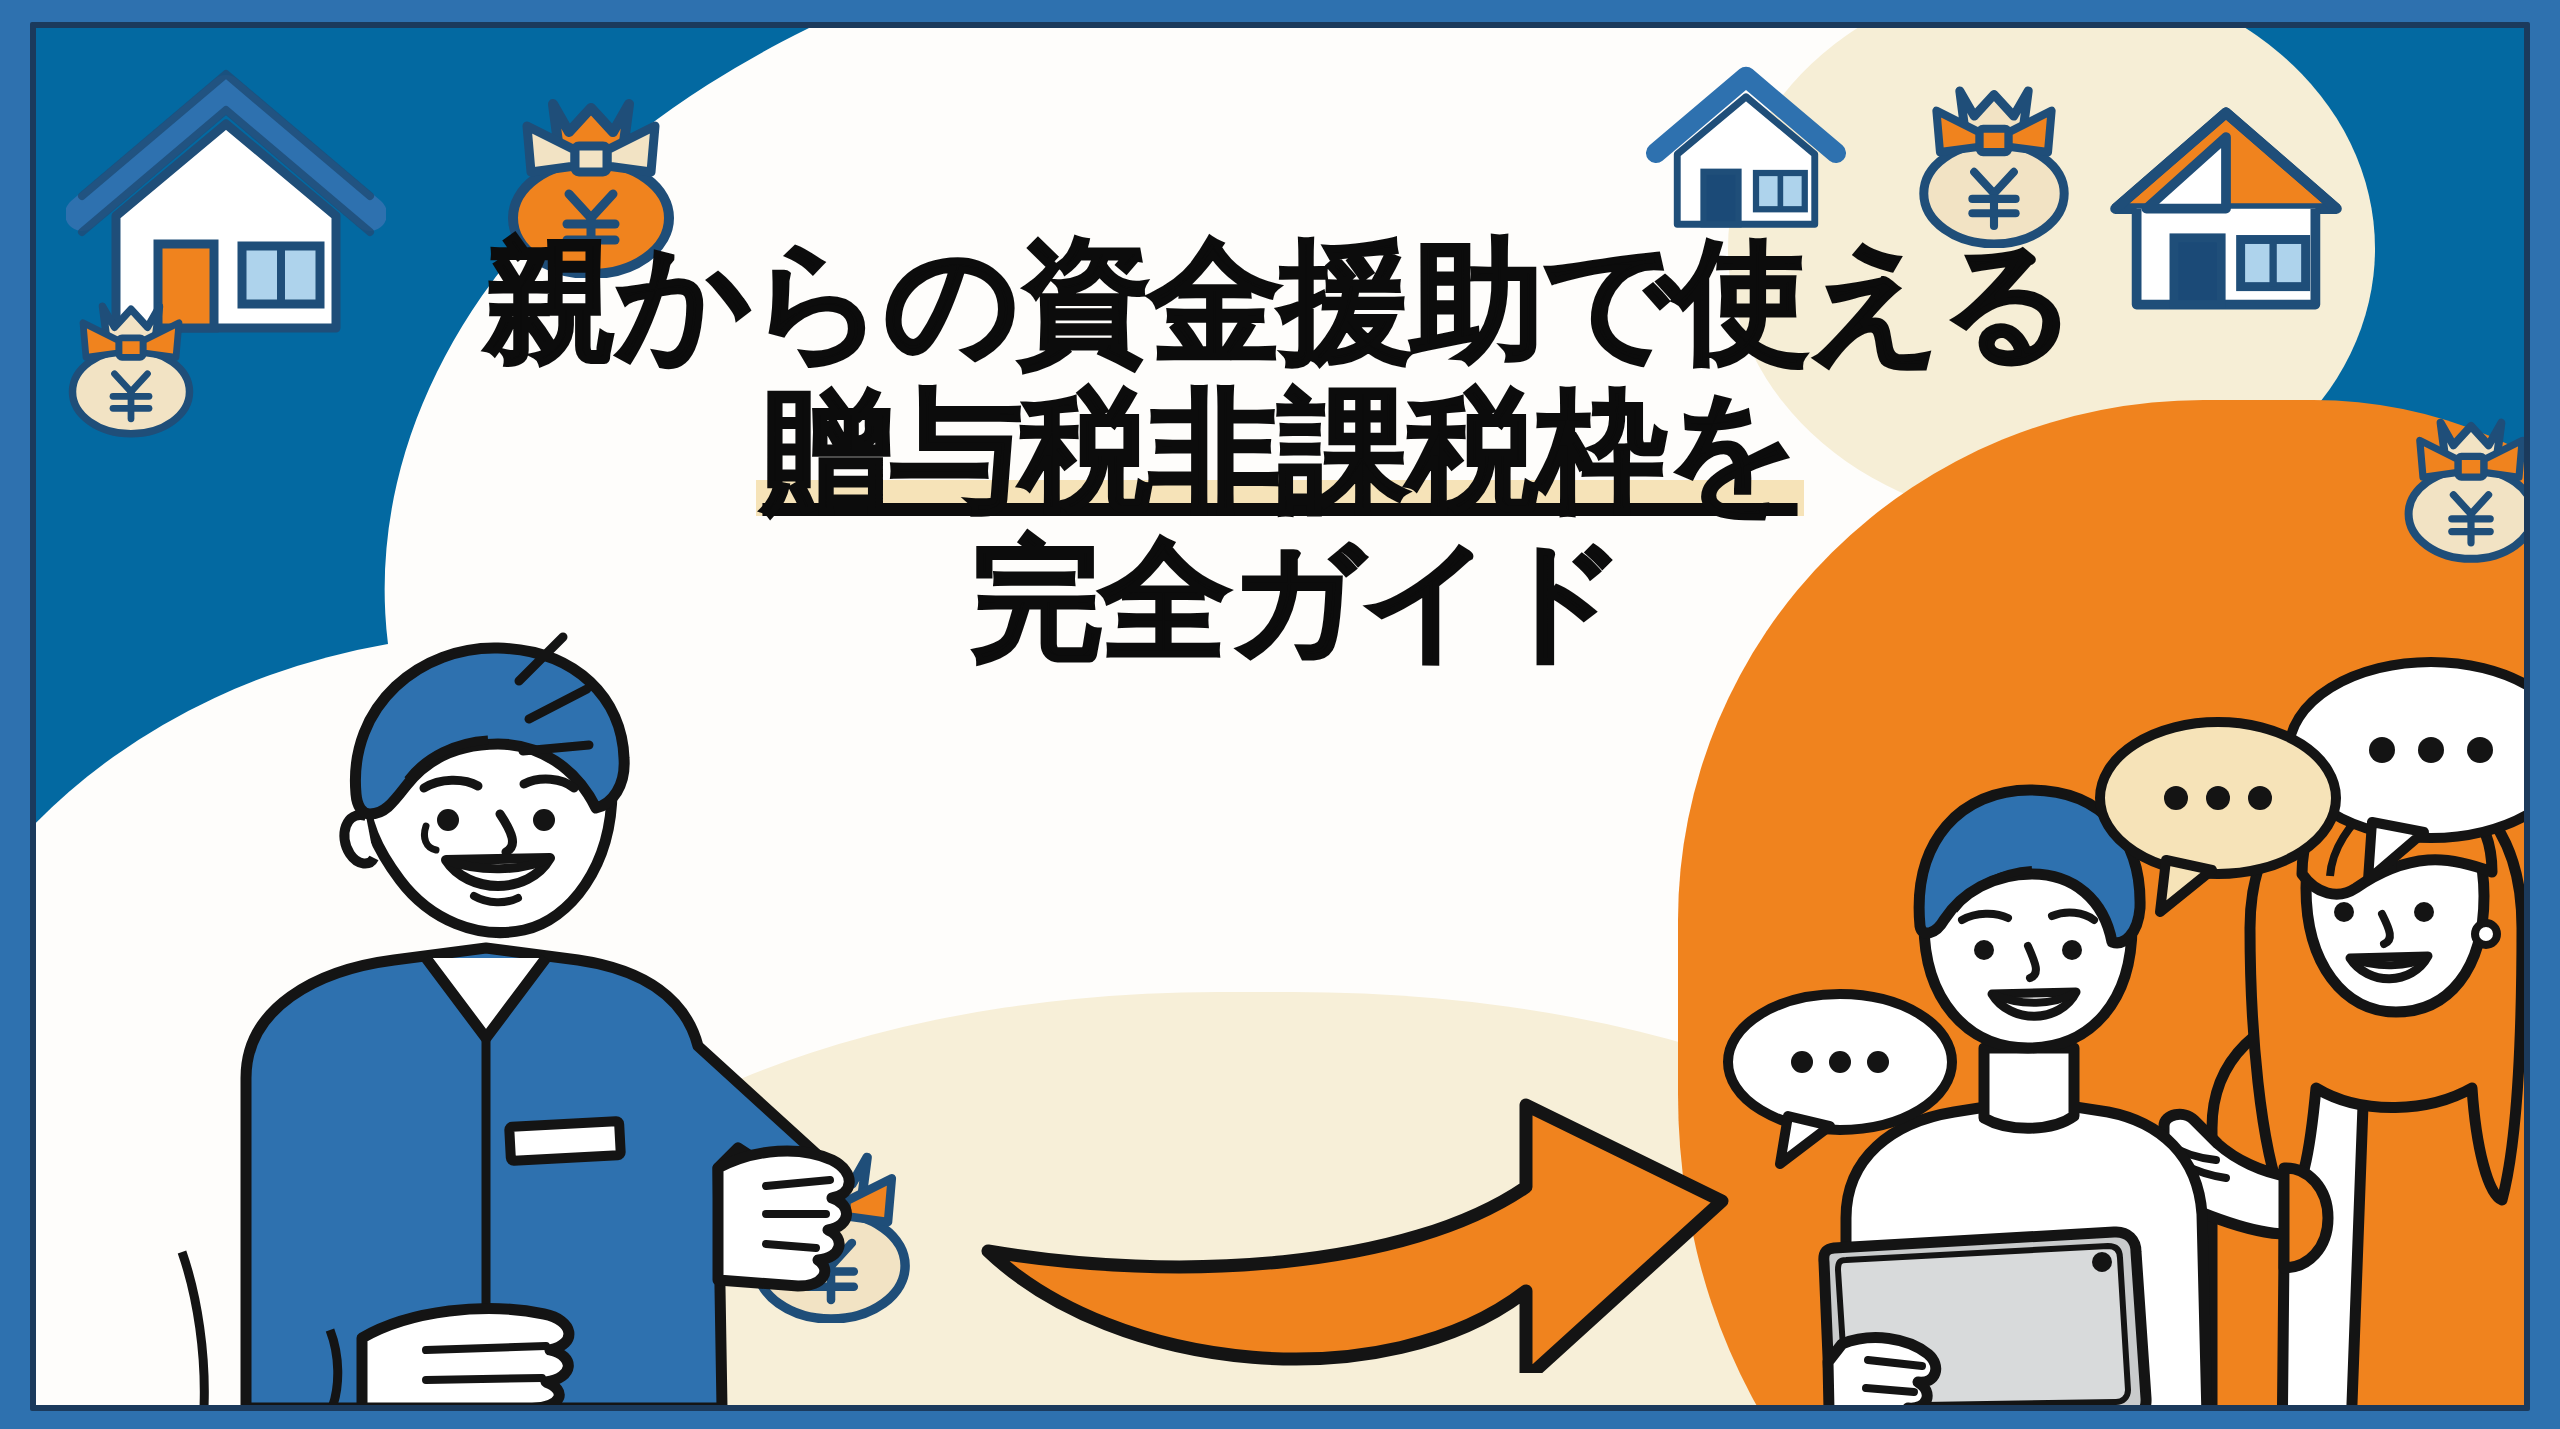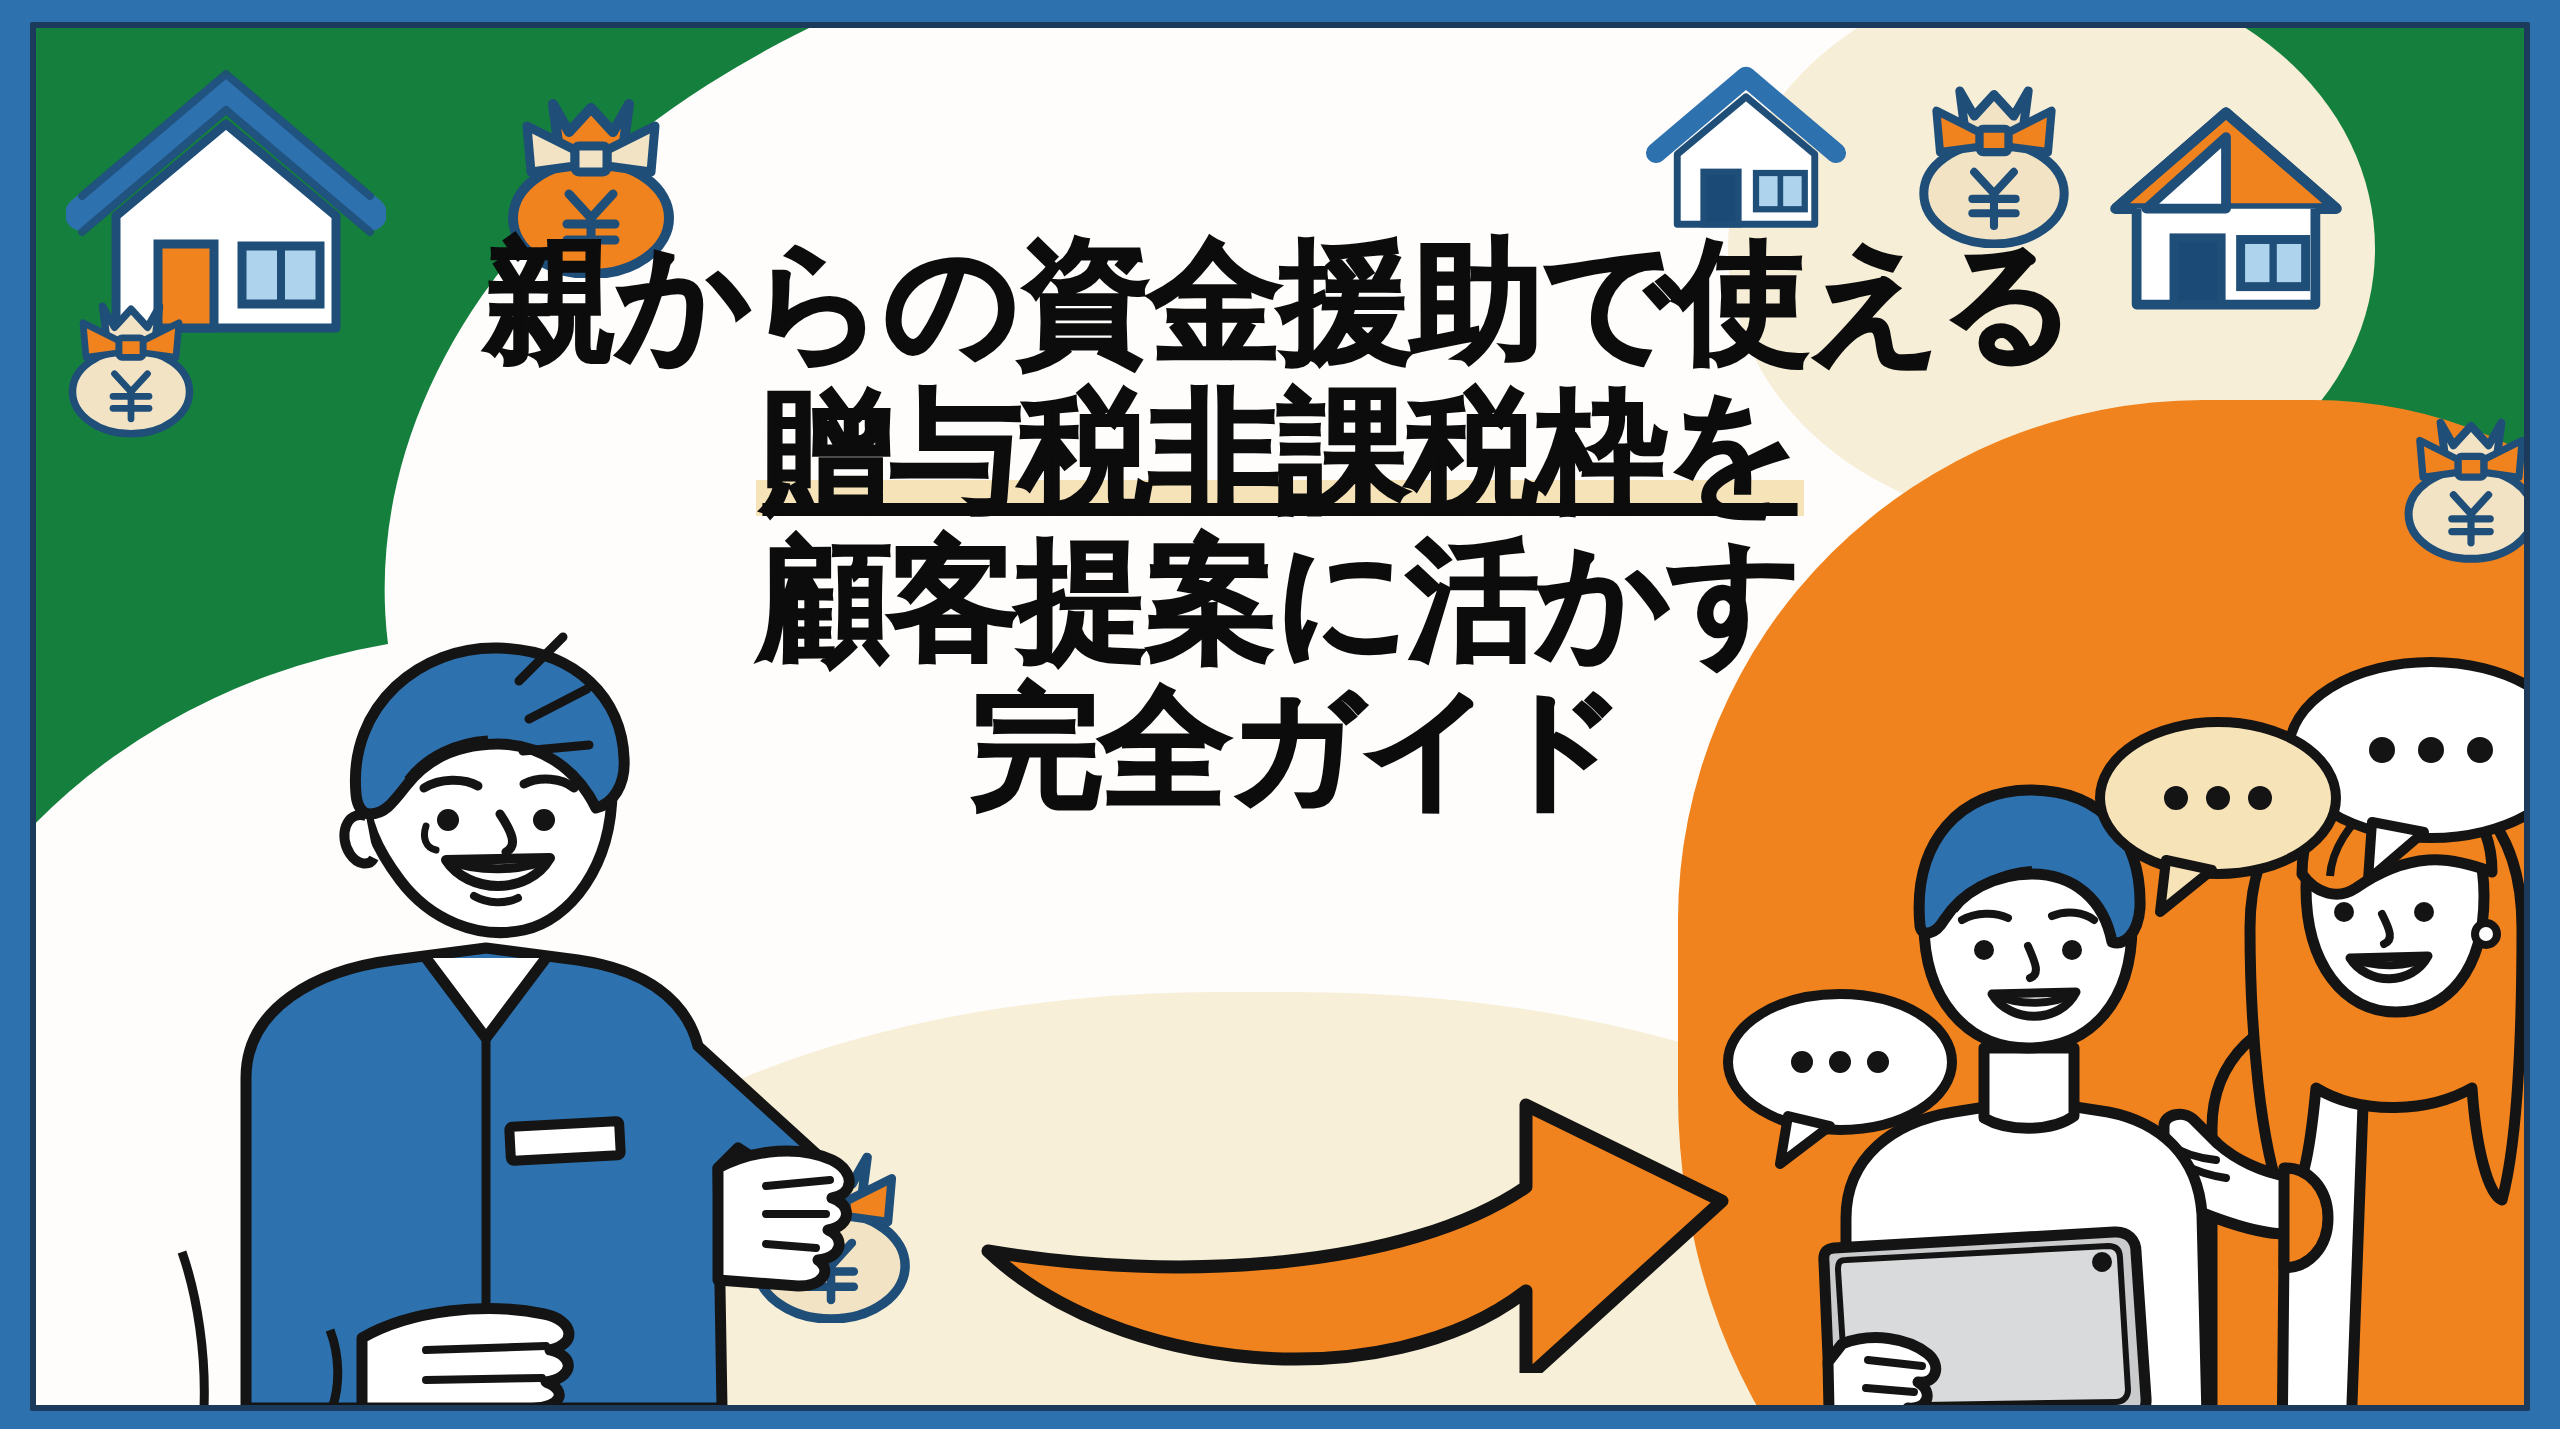--- a/index.html
+++ b/index.html
@@ -21,21 +21,21 @@
   }
   .frame-inner-line{
     position:absolute;
     left:30px;top:22px;right:30px;bottom:18px;
     background:#1B3A5C;
     border-radius:2px;
   }
   .canvas{
     position:absolute;
     left:36px;top:28px;right:36px;bottom:24px;
-    background:#15803d;
+    background:#0369a1;
     overflow:hidden;
   }
 
   
   .blob-white-center{
     position:absolute;
     left:14%;top:-9%;
     width:74%;height:96%;
     background:#FEFDFB;
     border-radius:52% 48% 46% 54% / 50% 52% 48% 50%;
@@ -239,21 +239,20 @@
         <line x1="122" y1="126" x2="100" y2="150"></line>
         <line x1="100" y1="150" x2="100" y2="186"></line>
         <line x1="76" y1="156" x2="124" y2="156"></line>
         <line x1="76" y1="172" x2="124" y2="172"></line>
       </g>
     </svg>
 
     <div class="headline">
       <span class="hl-line l1">親からの資金援助で使える</span>
       <span class="hl-line l2"><span class="hl-highlight">贈与税非課税枠を</span></span>
-      <span class="hl-line l3">顧客提案に活かす</span>
       <span class="hl-line l4">完全ガイド</span>
     </div>
 
     <svg class="deco" style="left:465px;top:595px;width:150px;height:150px;z-index:33;" viewBox="0 0 150 150">
       <g stroke="#141414" stroke-width="9" stroke-linecap="round">
         <line x1="18" y1="58" x2="62" y2="14"></line>
         <line x1="28" y1="96" x2="86" y2="66"></line>
         <line x1="22" y1="128" x2="88" y2="122"></line>
       </g>
     </svg>

